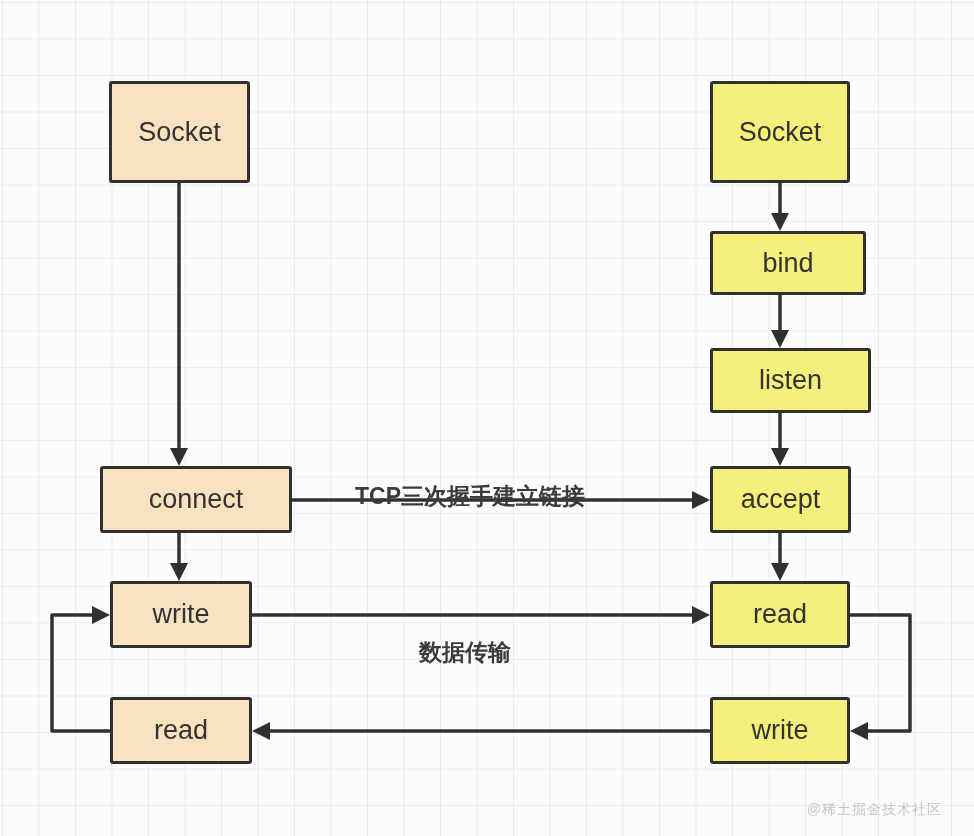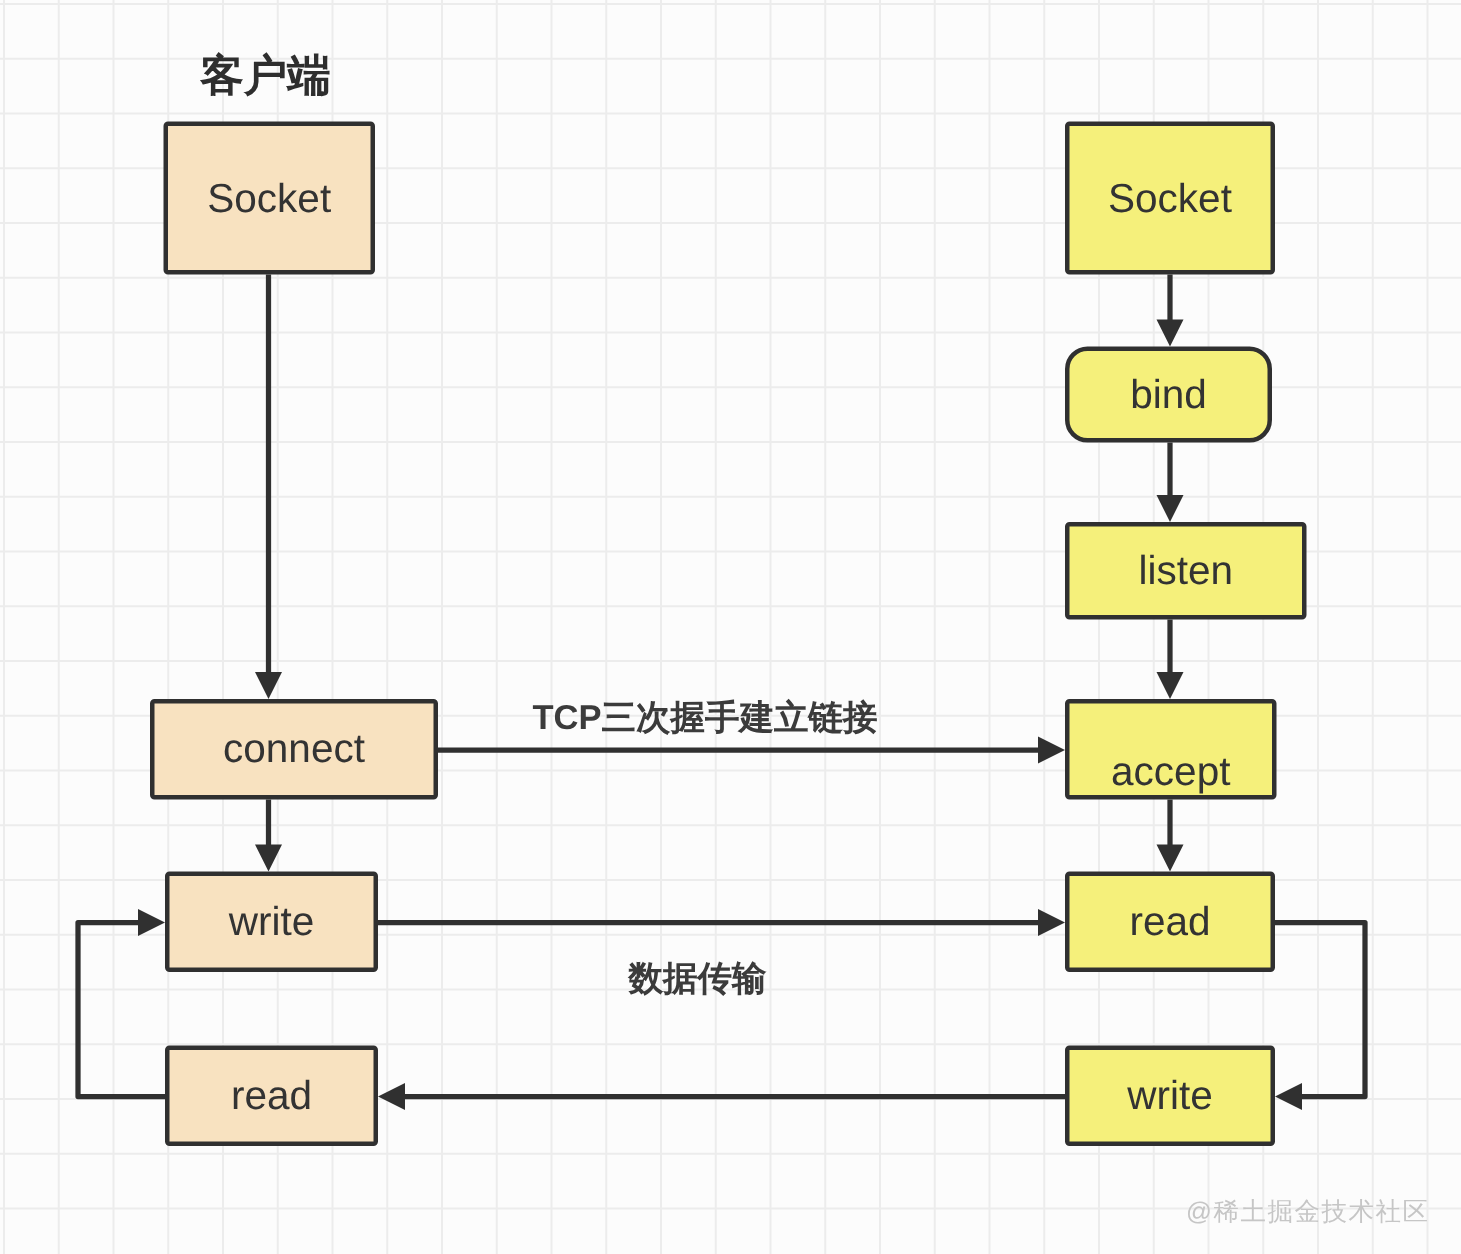--- a/index.html
+++ b/index.html
@@ -54,43 +54,43 @@
   }
   .client-fill { background: var(--client-box-fill); }
   .server-fill { background: var(--server-box-fill); }
 
   .n-c-socket  { left: 109px; top: 81px;  width: 141px; height: 102px; }
   .n-c-connect { left: 100px; top: 466px; width: 192px; height: 67px; }
   .n-c-write   { left: 110px; top: 581px; width: 142px; height: 67px; }
   .n-c-read    { left: 110px; top: 697px; width: 142px; height: 67px; }
 
   .n-s-socket  { left: 710px; top: 81px;  width: 140px; height: 102px; }
-  .n-s-bind    { left: 710px; top: 231px; width: 138px; height: 64px; border-radius: 15px; }
+  .n-s-bind    { left: 710px; top: 231px; width: 156px; height: 64px; }
   .n-s-listen  { left: 710px; top: 348px; width: 161px; height: 65px; }
-  .n-s-accept  { left: 710px; top: 466px; width: 141px; height: 67px; align-items: flex-end; }
+  .n-s-accept  { left: 710px; top: 466px; width: 141px; height: 67px; }
   .n-s-read    { left: 710px; top: 581px; width: 140px; height: 67px; }
   .n-s-write   { left: 710px; top: 697px; width: 140px; height: 67px; }
 
   .edge-label {
     position: absolute;
     transform: translateX(-50%);
     white-space: nowrap;
     font-size: 23px;
     font-weight: 600;
     color: var(--label-text);
   }
-  .lbl-handshake { left: 470px; top: 463px; }
+  .lbl-handshake { left: 470px; top: 481px; }
   .lbl-udp       { left: 466px; top: 519px; }
   .lbl-data      { left: 465px; top: 637px; }
 
   .watermark {
     position: absolute;
-    right: 21px;
+    right: 32px;
     bottom: 17px;
-    font-size: 17px;
+    font-size: 14px;
     font-weight: 500;
     color: var(--watermark-text);
     letter-spacing: 1px;
   }
   svg.wires {
     position: absolute;
     left: 0; top: 0;
     width: 974px; height: 836px;
     pointer-events: none;
   }
@@ -159,21 +159,20 @@
       <path class="aline" d="M110,731 H52 V615 H94"></path>
       <polygon class="ahead" points="92,606 92,624 110,615"></polygon>
     </g>
 
     <g>
       <path class="aline" d="M850,615 H910 V731 H866"></path>
       <polygon class="ahead" points="868,722 868,740 850,731"></polygon>
     </g>
   </svg>
 
-  <div class="col-title client">客户端</div>
 
   <div class="node client-fill n-c-socket">
     <span>Socket</span>
   </div>
   <div class="node client-fill n-c-connect">
     <span>connect</span>
   </div>
   <div class="node client-fill n-c-write">
     <span>write</span>
   </div>

